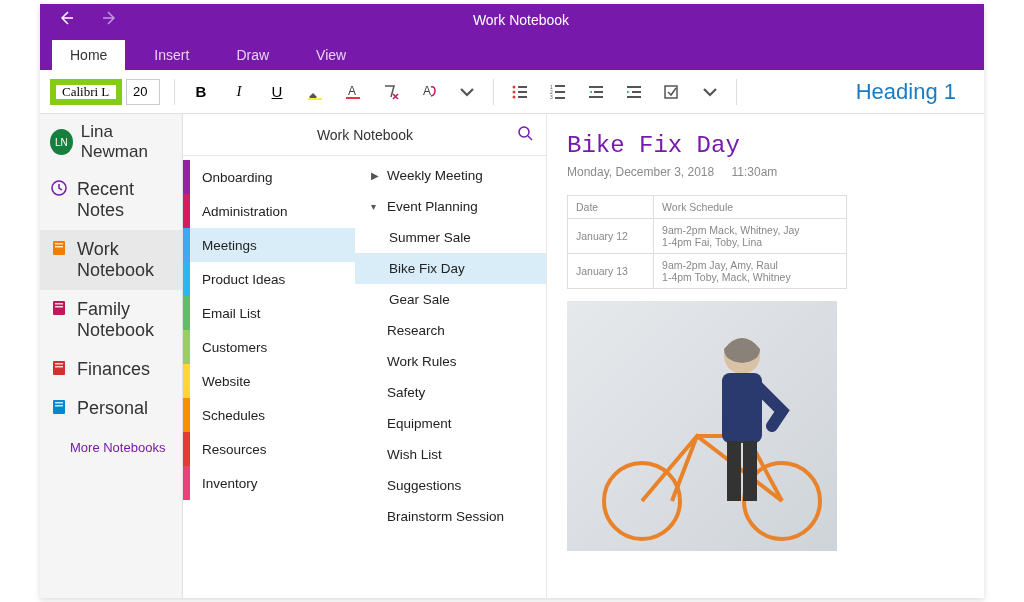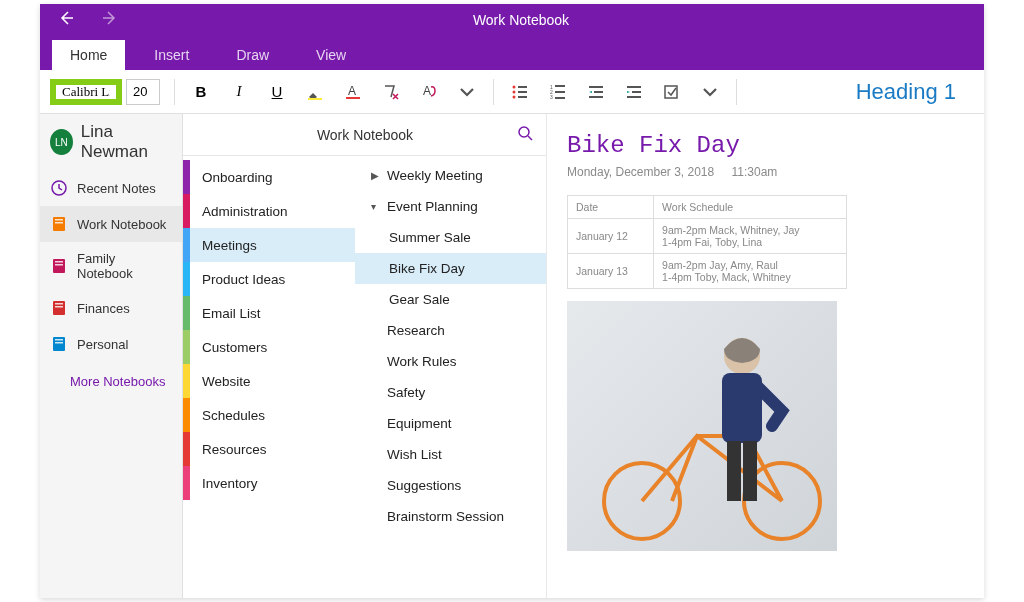--- a/index.html
+++ b/index.html
@@ -19,21 +19,21 @@
 .sep { width: 1px; height: 26px; background: #ddd; }
 .toolbtn { width: 24px; height: 24px; display: inline-flex; align-items: center; justify-content: center; cursor: pointer; font-size: 15px; }
 .toolbtn svg { width: 18px; height: 18px; }
 .heading-style { color: #1a7bc4; font-size: 22px; font-weight: 400; margin-left: auto; margin-right: 18px; }
 .content { flex: 1; display: flex; overflow: hidden; }
 
 .sidebar { width: 143px; background: #f5f5f5; border-right: 1px solid #e0e0e0; }
 .user-row { display: flex; align-items: center; padding: 8px 10px; gap: 8px; }
 .avatar { width: 26px; height: 26px; border-radius: 50%; background: #15803d; color: #fff; font-size: 10px; display: flex; align-items: center; justify-content: center; }
 .user-name { font-size: 17px; color: #333; }
-.sb-item { display: flex; align-items: center; padding: 9px 10px; gap: 9px; font-size: 13px; color: #333; cursor: pointer; }
+.sb-item { display: flex; align-items: flex-start; padding: 9px 10px; gap: 9px; font-size: 18px; color: #333; cursor: pointer; }
 .sb-item.active { background: #e8e8e8; }
 .sb-icon { width: 18px; height: 18px; display: inline-flex; align-items: center; justify-content: center; }
 .more-nb { color: #7719aa; font-size: 13px; padding: 12px 10px 0 30px; cursor: pointer; }
 
 .sections-col { width: 172px; padding-top: 46px; position: relative; }
 .panel-header { position: absolute; top: 0; left: 0; right: -192px; height: 42px; border-bottom: 1px solid #e8e8e8; display: flex; align-items: center; justify-content: center; }
 .panel-header .ph-title { font-size: 14px; color: #333; }
 .panel-header .search-ic { position: absolute; right: 14px; color: #7719aa; cursor: pointer; }
 .section-item { display: flex; align-items: center; height: 34px; font-size: 13.5px; color: #222; cursor: pointer; position: relative; }
 .section-item .color-tab { width: 7px; height: 100%; margin-right: 12px; }

